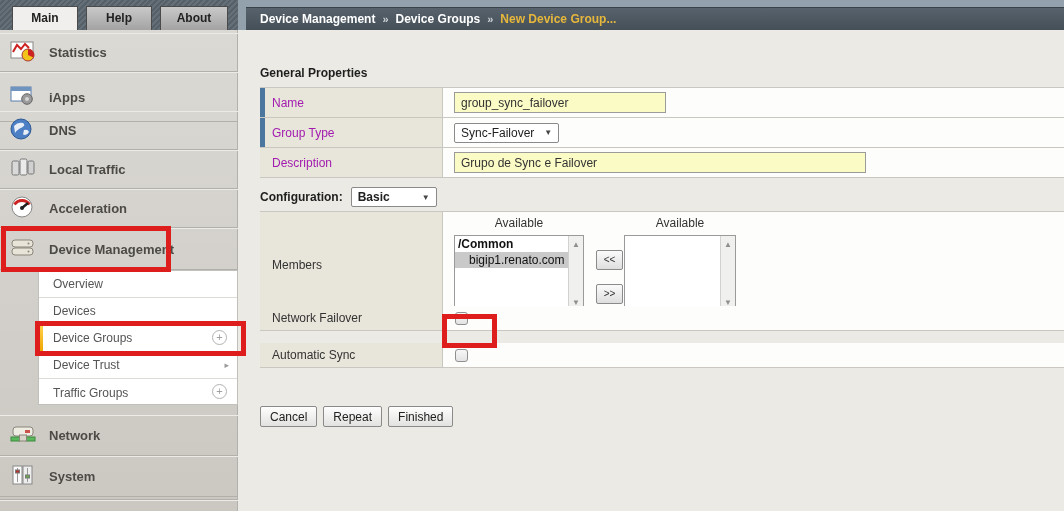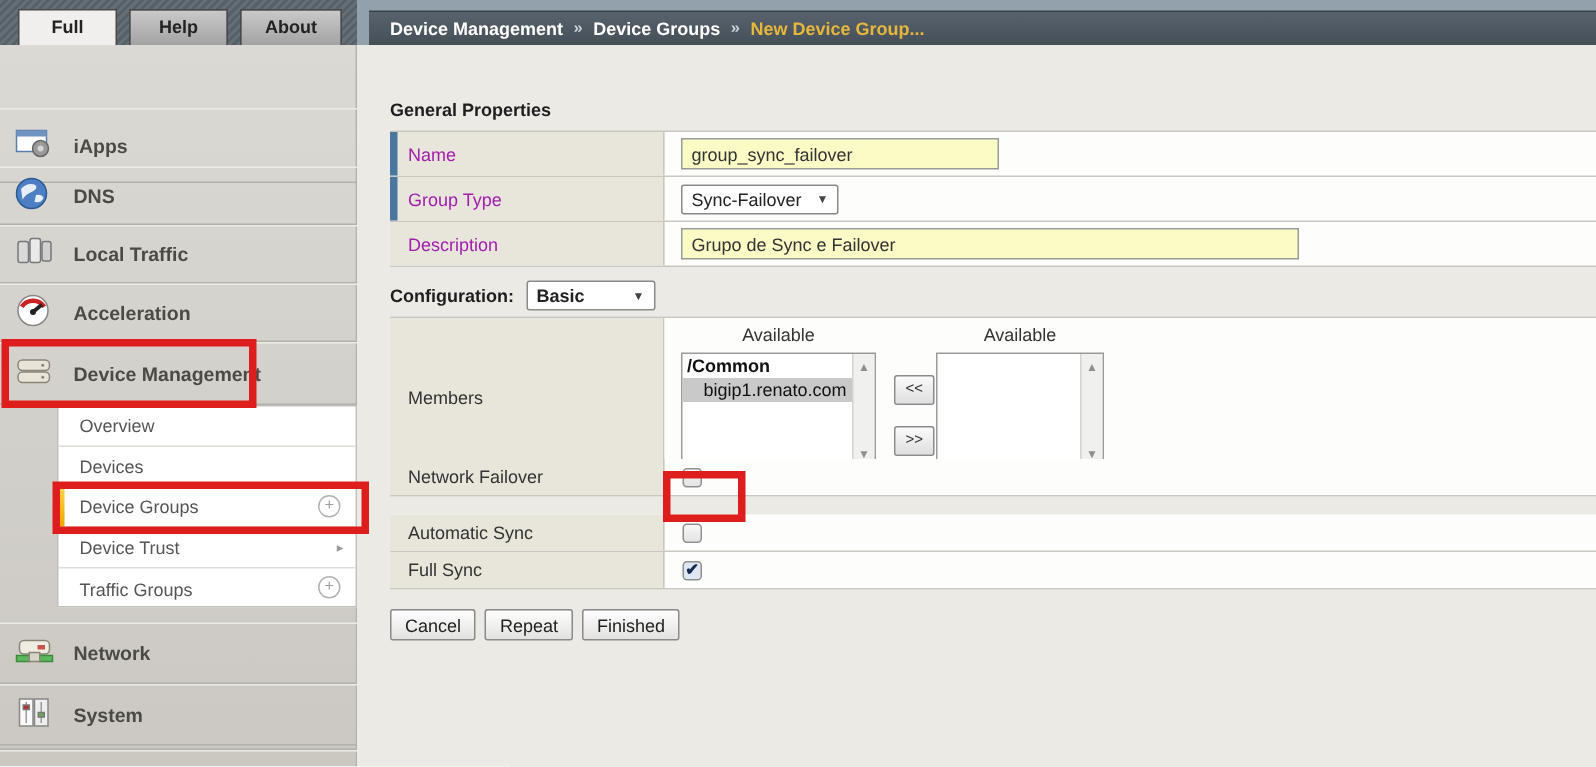--- a/index.html
+++ b/index.html
@@ -124,36 +124,47 @@
   .btn{height:21px;box-sizing:border-box;padding:0 9px;display:flex;align-items:center;
     background:linear-gradient(#fefefe,#e2e2e0);border:1px solid #8a8a8a;border-radius:2px;
     font-size:12px;color:#222;cursor:pointer;}
 </style>
 </head>
 <body>
 
 <div class="screen">
 
   <div class="hdr-left">
-    <div class="tab tab-main">Full</div>
+    <div class="tab tab-main">Main</div>
     <div class="tab tab-help">Help</div>
     <div class="tab tab-about">About</div>
   </div>
   <div class="hdr-right">
     <div class="bc-bar">
       <span>Device Management</span>
       <span class="bc-sep">»</span>
       <span>Device Groups</span>
       <span class="bc-sep">»</span>
       <span class="bc-cur">New Device Group...</span>
     </div>
   </div>
 
   <div class="sidebar">
 
+    <div class="nav-item ni-statistics">
+      <span>
+        <svg width="26" height="21" viewBox="0 0 26 21">
+            <rect x="1" y="1" width="22" height="16" fill="#fff" stroke="#888"></rect>
+            <polyline points="3,11 7,4 11,8 15,3 19,7" stroke="#c22" stroke-width="2" fill="none"></polyline>
+            <circle cx="18" cy="14" r="6" fill="#f2c318" stroke="#a33"></circle>
+            <path d="M18 14 L18 8 A6 6 0 0 1 23.4 16.4 Z" fill="#c22"></path>
+          </svg>
+      </span>
+      <span>Statistics</span>
+    </div>
 
     <div class="nav-item ni-iapps">
       <span>
         <svg width="26" height="21" viewBox="0 0 26 21">
             <rect x="1" y="2" width="20" height="14" fill="#fff" stroke="#5a7fae"></rect>
             <rect x="1" y="2" width="20" height="4" fill="#6f94c0"></rect>
             <circle cx="17" cy="14" r="5.3" fill="#9a9a9a" stroke="#666"></circle>
             <circle cx="17" cy="14" r="2" fill="#d5d5d5"></circle>
           </svg>
       </span>
@@ -323,26 +334,20 @@
     <div class="cvalue">
       <div class="cb"></div>
     </div>
   </div>
   <div class="crow cr-as">
     <div class="clabel">Automatic Sync</div>
     <div class="cvalue">
       <div class="cb"></div>
     </div>
   </div>
-  <div class="crow cr-fs">
-    <div class="clabel">Full Sync</div>
-    <div class="cvalue">
-      <div class="cb cb-checked">✔</div>
-    </div>
-  </div>
 
   <div class="actions">
     <div class="btn">Cancel</div>
     <div class="btn">Repeat</div>
     <div class="btn">Finished</div>
   </div>
 
   <div class="redbox rb-dm"></div>
   <div class="redbox rb-dg"></div>
   <div class="redbox rb-nf"></div>

